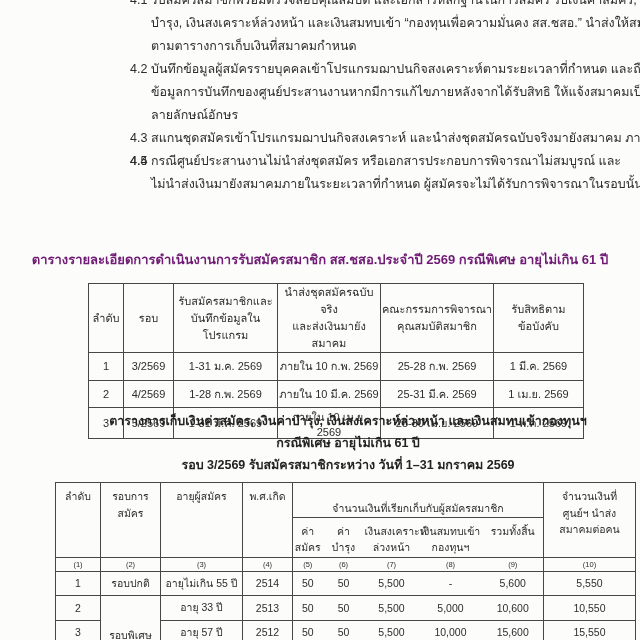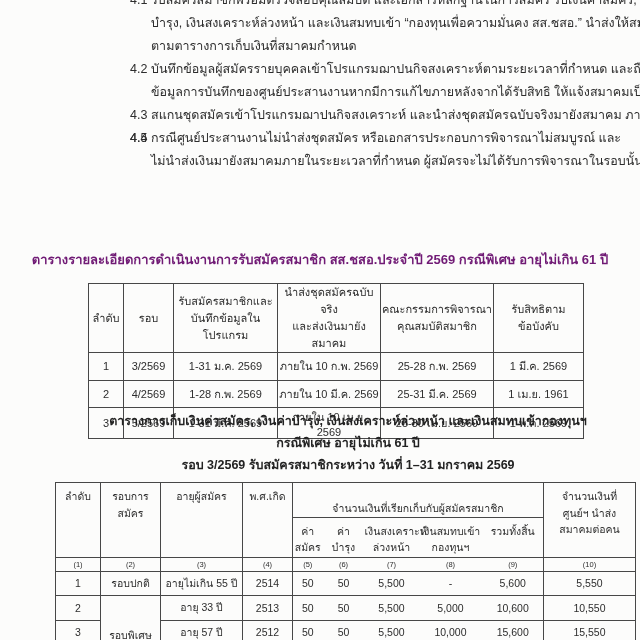--- a/index.html
+++ b/index.html
@@ -102,20 +102,21 @@
 
     <div class="proc-item">
       <div class="proc-line"><span class="num">4.1</span><span>รับสมัครสมาชิกพร้อมตรวจสอบคุณสมบัติ และเอกสารหลักฐานในการสมัคร รับเงินค่าสมัคร, เงินค่า</span></div>
       <div class="proc-line">บำรุง, เงินสงเคราะห์ล่วงหน้า และเงินสมทบเข้า “กองทุนเพื่อความมั่นคง สส.ชสอ.” นำส่งให้สมาคม</div>
       <div class="proc-line">ตามตารางการเก็บเงินที่สมาคมกำหนด</div>
     </div>
 
     <div class="proc-item">
       <div class="proc-line"><span class="num">4.2</span><span>บันทึกข้อมูลผู้สมัครรายบุคคลเข้าโปรแกรมฌาปนกิจสงเคราะห์ตามระยะเวลาที่กำหนด และถือใช้</span></div>
       <div class="proc-line">ข้อมูลการบันทึกของศูนย์ประสานงานหากมีการแก้ไขภายหลังจากได้รับสิทธิ ให้แจ้งสมาคมเป็น</div>
+      <div class="proc-line">ลายลักษณ์อักษร</div>
     </div>
 
     <div class="proc-item">
       <div class="proc-line"><span class="num">4.3</span><span>สแกนชุดสมัครเข้าโปรแกรมฌาปนกิจสงเคราะห์ และนำส่งชุดสมัครฉบับจริงมายังสมาคม ภายใน</span></div>
     </div>
 
     <div class="proc-item">
       <div class="proc-line"><span class="num">4.4</span></div>
     </div>
 
@@ -171,21 +172,21 @@
         <td>ภายใน 10 ก.พ. 2569</td>
         <td>25-28 ก.พ. 2569</td>
         <td>1 มี.ค. 2569</td>
       </tr>
       <tr>
         <td>2</td>
         <td>4/2569</td>
         <td>1-28 ก.พ. 2569</td>
         <td>ภายใน 10 มี.ค. 2569</td>
         <td>25-31 มี.ค. 2569</td>
-        <td>1 เม.ย. 1961</td>
+        <td>1 เม.ย. 2569</td>
       </tr>
       <tr>
         <td>3</td>
         <td>5/2569</td>
         <td>1-31 มี.ค. 2569</td>
         <td>ภายใน 10 เม.ย. 2569</td>
         <td>25-30 เม.ย. 2569</td>
         <td>1 พ.ค. 2569</td>
       </tr>
     </tbody>

